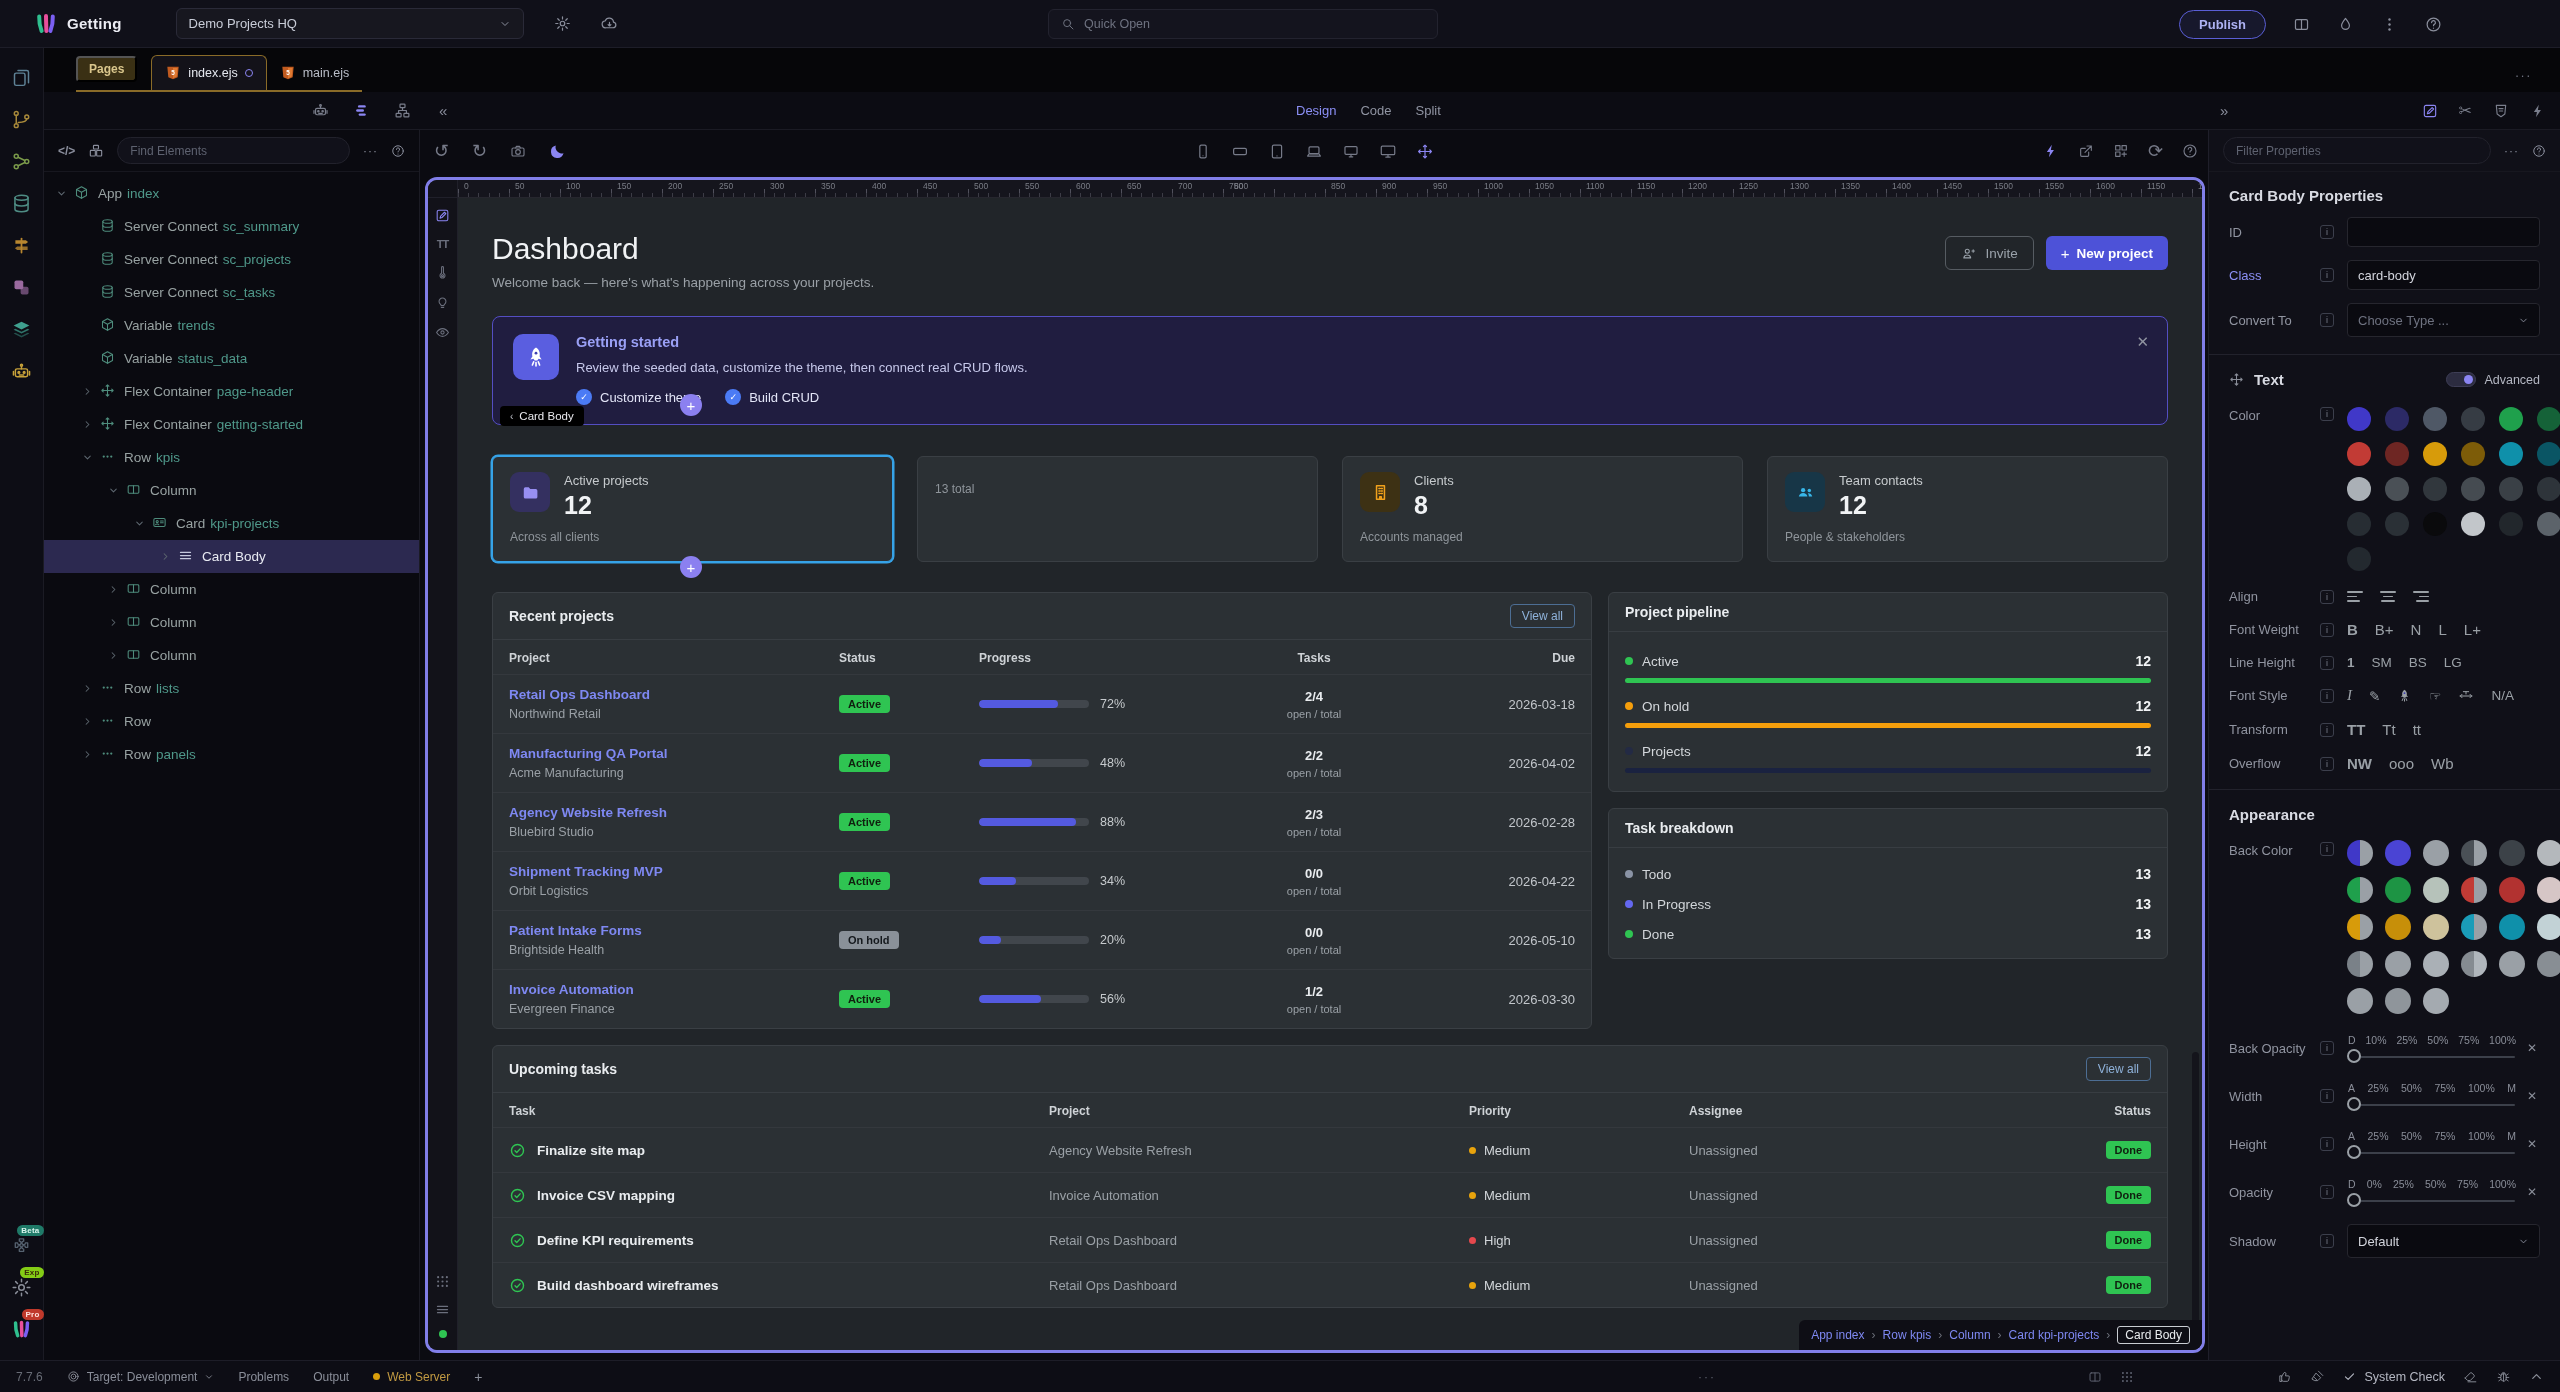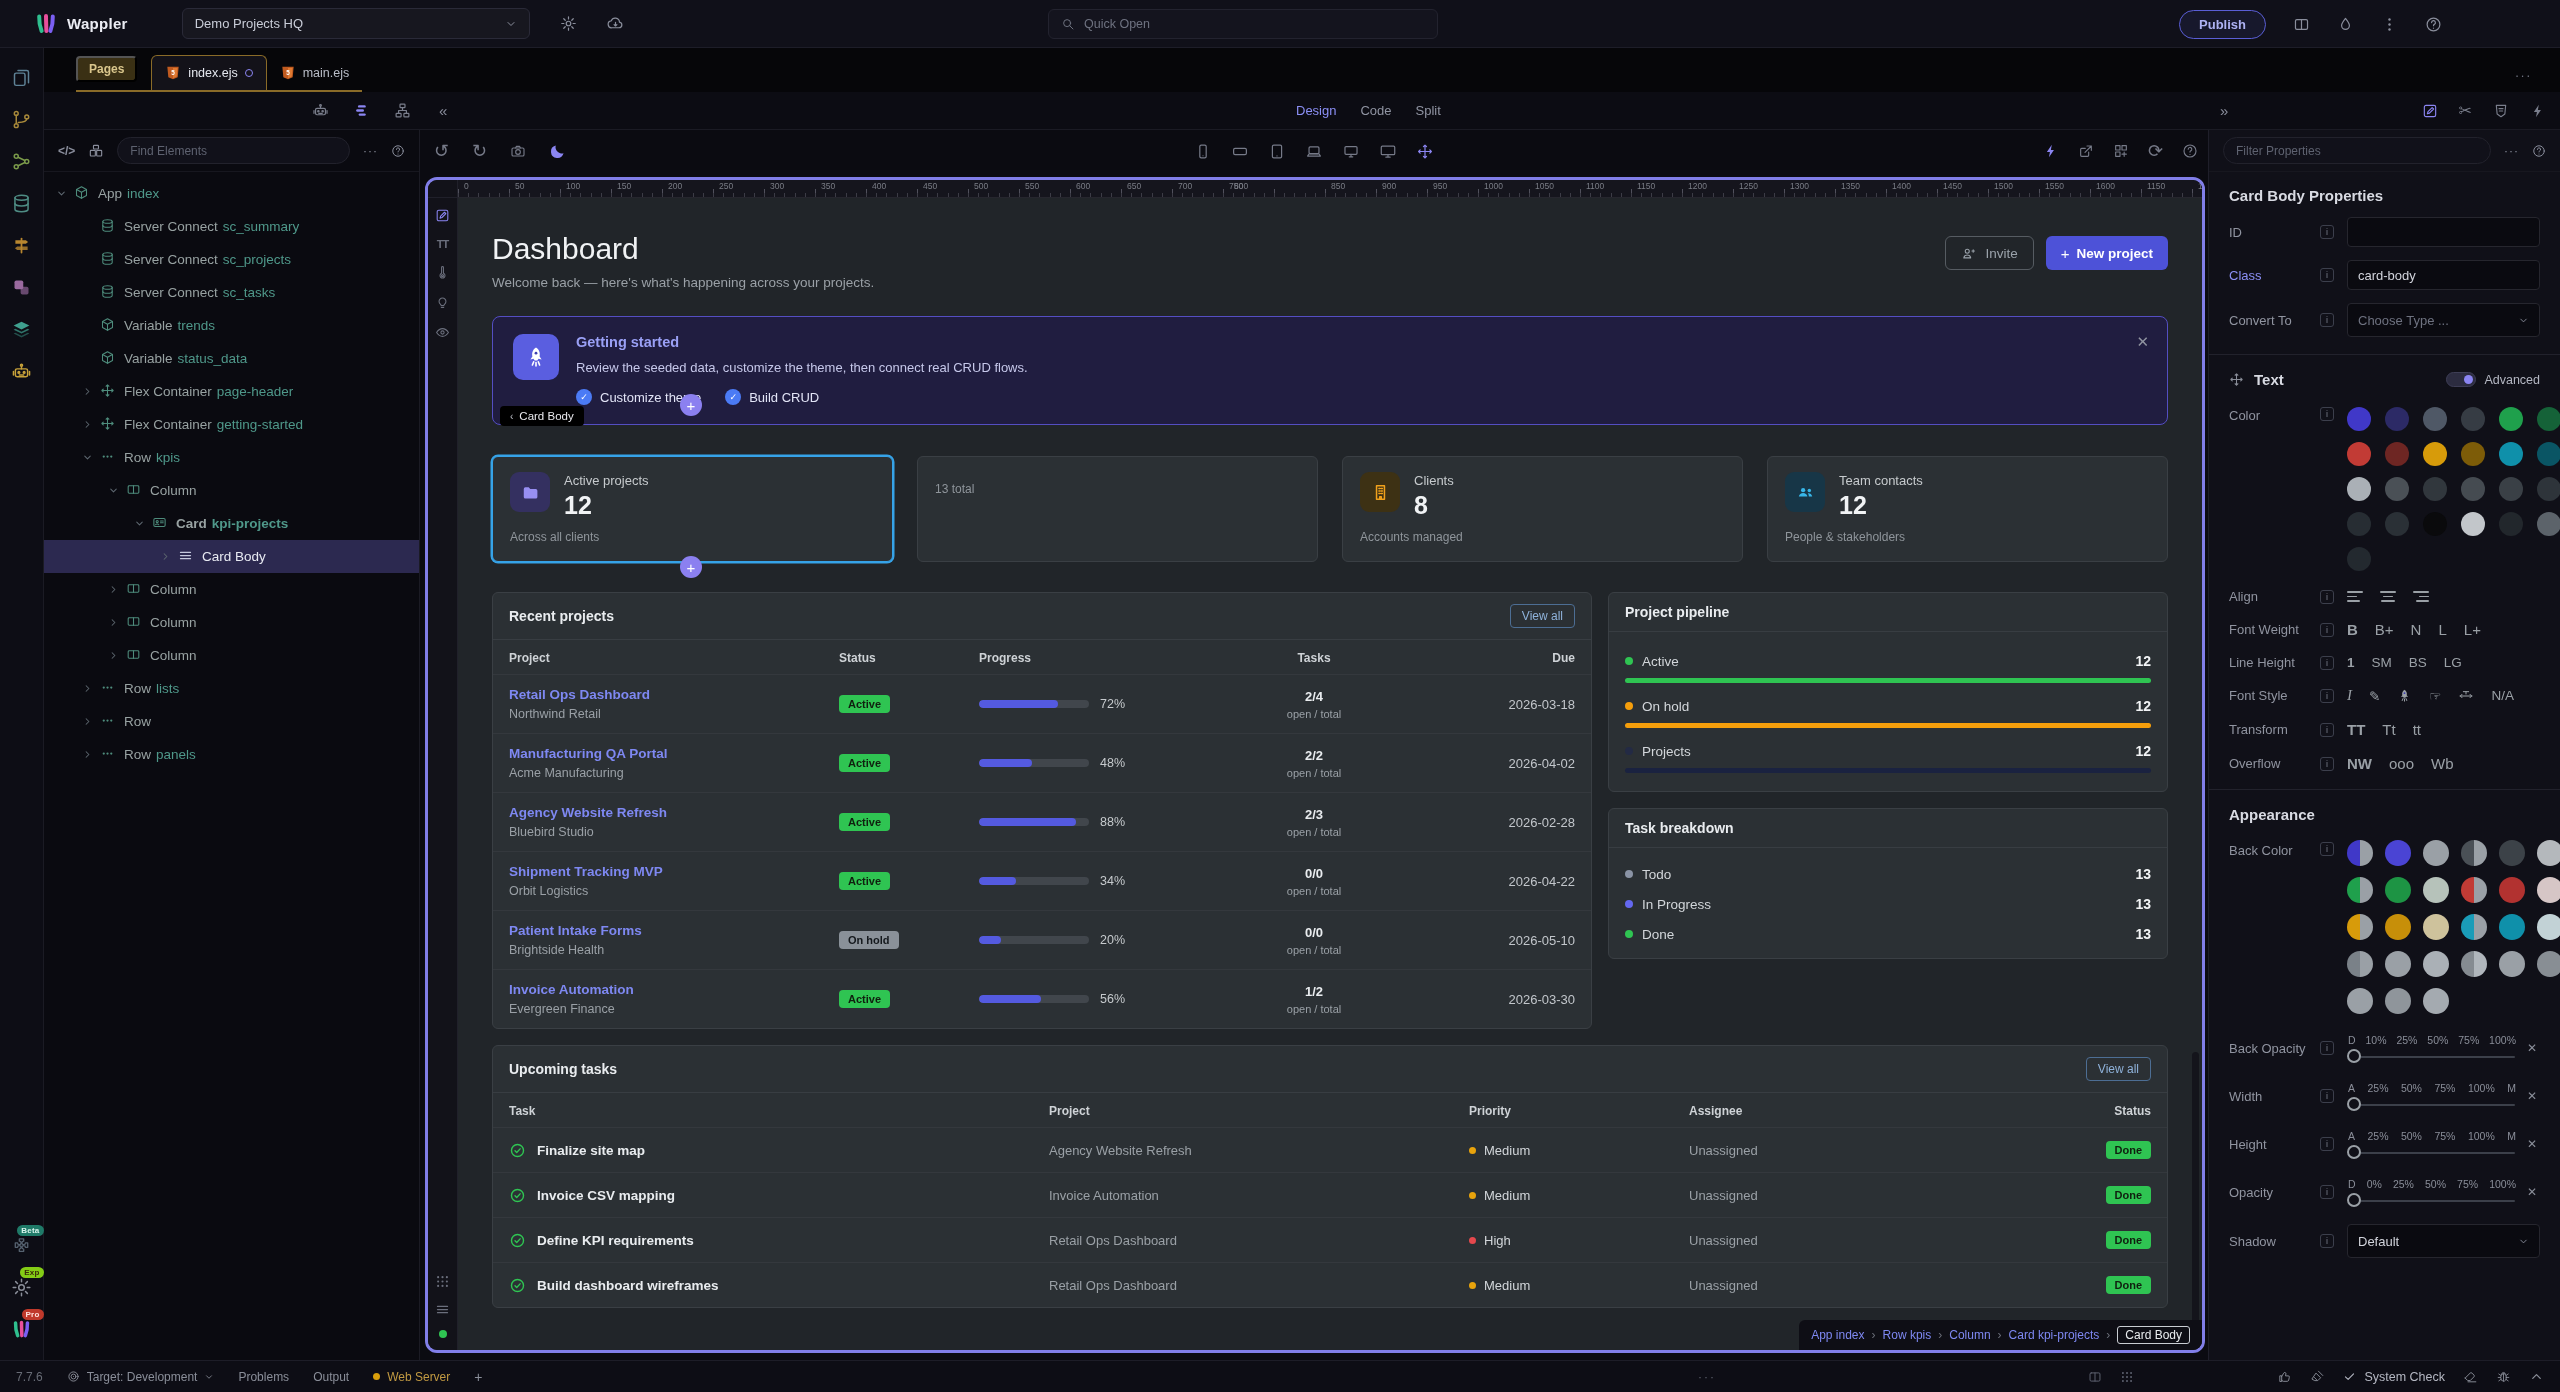--- a/index.html
+++ b/index.html
@@ -221,21 +221,21 @@
 
 <header id="topbar">
   <div class="logo">
     <span data-icon="wappler" style="font-size:24px">
         <svg class="ic" width="1em" height="1em" viewBox="0 0 24 24" fill="none" stroke-linecap="round" stroke-width="4">
           <path d="M5.2 4.5c-.2 5.5.8 10.5 2.4 14.5" stroke="#2fbf8f"></path>
           <path d="M12 4c0 5.5.3 10.5.4 15" stroke="#e84f9b"></path>
           <path d="M18.8 4.5c.2 5.5-.8 10.5-2.4 14.5" stroke="#7b5ff2"></path>
         </svg>
       </span>
-    <span class="logo-text">Wappler</span>
+    <span class="logo-text">Getting</span>
   </div>
   <div class="proj-select">
     <span>Demo Projects HQ</span>
     <span class="car" data-icon="caret">
         <svg class="ic" width="1em" height="1em" viewBox="0 0 24 24" fill="none" stroke="currentColor" stroke-width="2" stroke-linecap="round" stroke-linejoin="round">
           <path d="M6 9l6 6 6-6"></path>
         </svg>
       </span>
   </div>
   <span class="tb-ic" data-icon="gear">
@@ -637,21 +637,21 @@
           </span>
         </span>
         <span class="ticon"><span data-icon="coli">
             <svg class="ic" width="1em" height="1em" viewBox="0 0 24 24" fill="none" stroke="currentColor" stroke-width="1.7" stroke-linecap="round" stroke-linejoin="round">
               <rect x="3.5" y="6" width="17" height="12" rx="1.5"></rect>
               <path d="M12 6v12"></path>
             </svg>
           </span></span>
         <span>Column</span>
       </div>
-      <div class="tree-row" style="padding-left: 90px; font-weight: bold;">
+      <div class="tree-row" style="padding-left: 90px;">
         <span class="chev">
           <span data-icon="chevd">
             <svg class="ic" width="1em" height="1em" viewBox="0 0 24 24" fill="none" stroke="currentColor" stroke-width="2.2" stroke-linecap="round" stroke-linejoin="round">
               <path d="M6 9l6 6 6-6"></path>
             </svg>
           </span>
         </span>
         <span class="ticon"><span data-icon="cardi">
             <svg class="ic" width="1em" height="1em" viewBox="0 0 24 24" fill="none" stroke="currentColor" stroke-width="1.7" stroke-linecap="round" stroke-linejoin="round">
               <rect x="3" y="5.5" width="18" height="13" rx="2"></rect>

